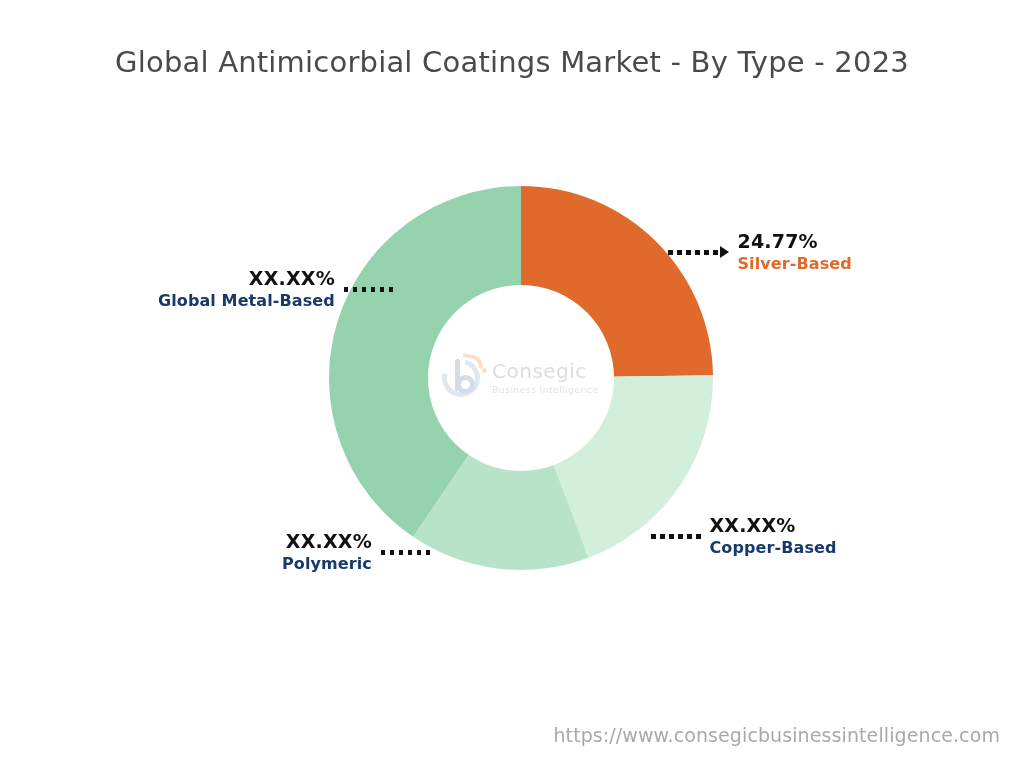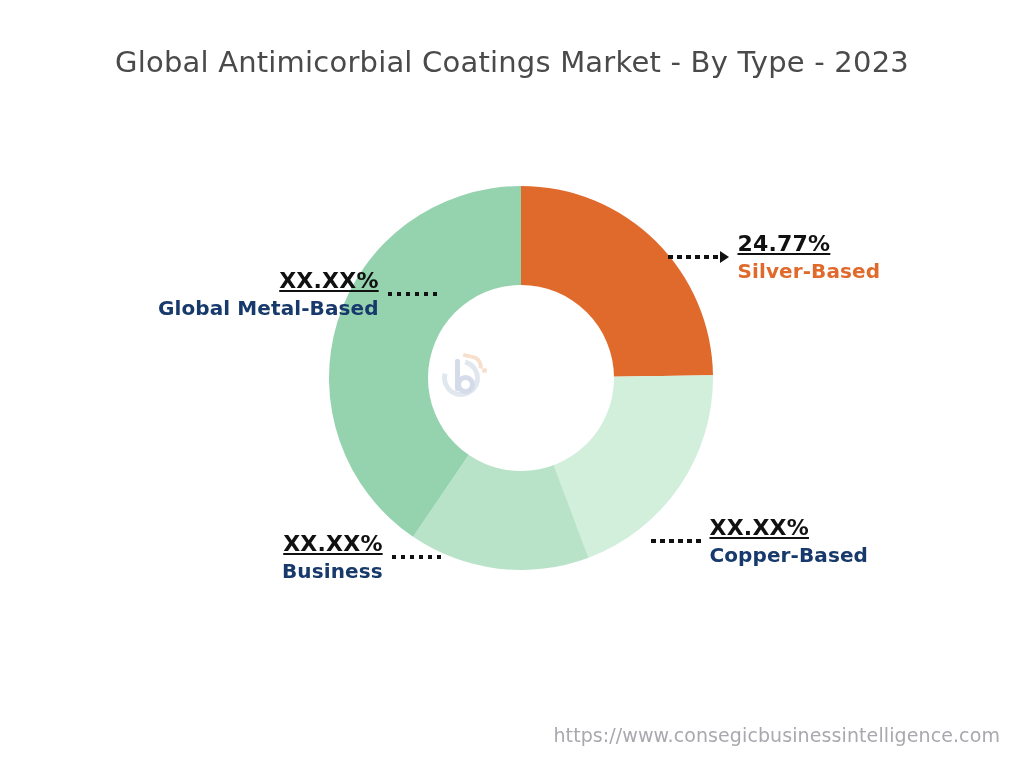--- a/index.html
+++ b/index.html
@@ -118,30 +118,29 @@
   .callout {
     position: absolute;
     display: flex;
     align-items: center;
     gap: 9px;
     white-space: nowrap;
   }
   .callout .txtblock { display: flex; flex-direction: column; }
   .callout .pct {
     font-family: "DejaVu Sans", sans-serif;
-    font-size: 22px;
+    font-size: 19px;
     font-weight: bold;
     color: #111111;
     letter-spacing: 0.2px;
     line-height: 1.25;
-    text-decoration: underline;
   }
   .callout .cat {
     font-family: "DejaVu Sans", sans-serif;
-    font-size: 20px;
+    font-size: 16px;
     font-weight: bold;
     letter-spacing: 0.1px;
     line-height: 1.3;
   }
   .cat.navy   { color: #17396b; }
   .cat.orange { color: #e06a2b; }
 
   .leader { display: flex; align-items: center; height: 44px; }
   .dots {
     display: flex;
@@ -204,20 +203,24 @@
 </div>
 
 <div id="center-logo">
   <span class="mark">
     <span class="ring"></span>
     <span class="bstem"></span>
     <span class="bbowl"></span>
     <span class="swoosh"></span>
     <span class="dot"></span>
   </span>
+  <span class="words">
+    <span class="brand">Consegic</span>
+    <span class="tag">Business Intelligence</span>
+  </span>
 </div>
 
 <div class="callout" id="callout-silver">
   <span class="leader">
     <span class="dots">
       <i></i>
         <i></i>
         <i></i>
         <i></i>
         <i></i>
@@ -244,21 +247,21 @@
   </span>
   <span class="txtblock">
     <span class="pct">XX.XX%</span>
     <span class="cat navy">Copper-Based</span>
   </span>
 </div>
 
 <div class="callout" id="callout-polymeric">
   <span class="txtblock">
     <span class="pct">XX.XX%</span>
-    <span class="cat navy">Business</span>
+    <span class="cat navy">Polymeric</span>
   </span>
   <span class="leader">
     <span class="dots">
       <i></i>
         <i></i>
         <i></i>
         <i></i>
         <i></i>
         <i></i>
     </span>

